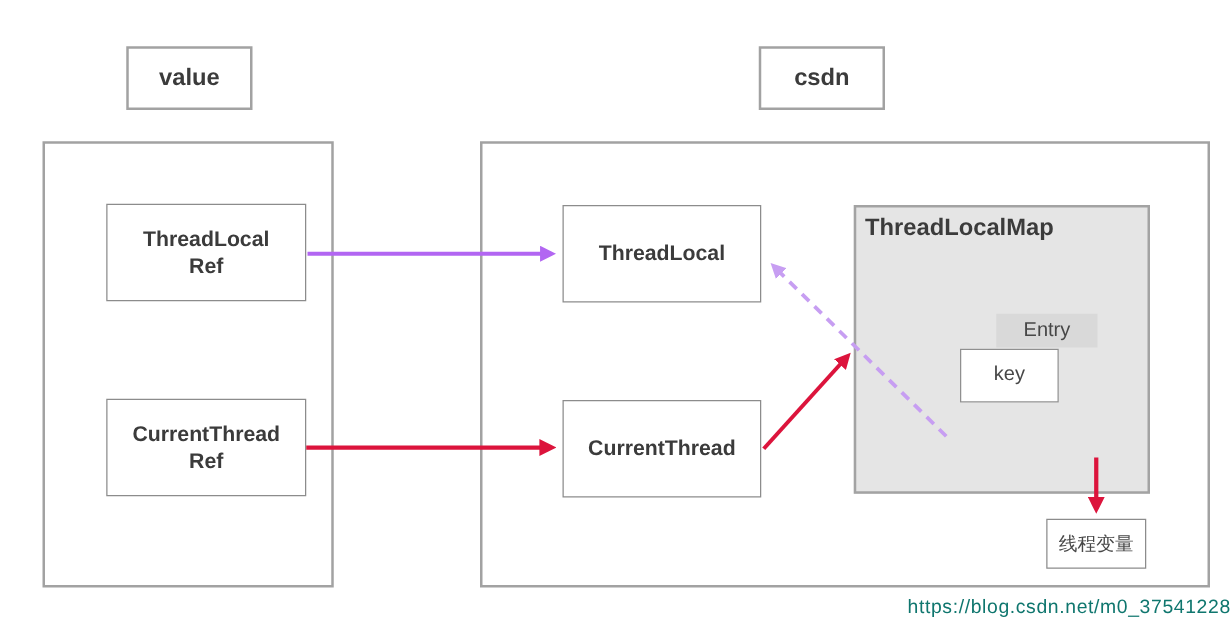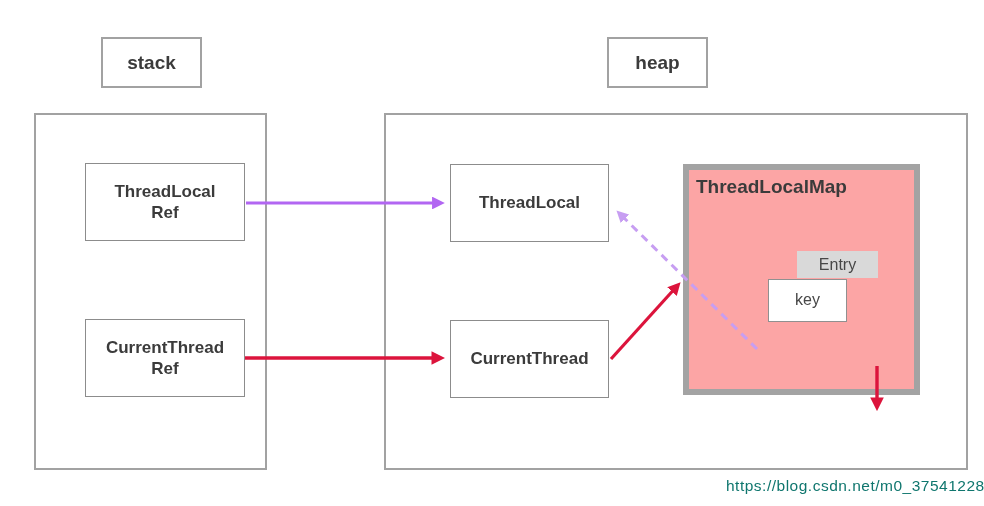--- a/index.html
+++ b/index.html
@@ -29,21 +29,21 @@
     font-size: 19px;
     color: #3b3b3b;
   }
   .node {
     border: 1px solid #8c8c8c;
     font-weight: bold;
     font-size: 17px;
     color: #3b3b3b;
     line-height: 1.25;
   }
-  .mapbox { border: 6px solid #a3a3a3; background: #fca5a5; }
+  .mapbox { border: 2px solid #a3a3a3; background: #e5e5e5; }
   .map-title {
     position: absolute;
     top: 6px;
     left: 7px;
     font-weight: bold;
     font-size: 19px;
     color: #3b3b3b;
   }
   .entry-tag {
     background: #d9d9d9;
@@ -95,24 +95,24 @@
 </style>
 </head>
 <body>
 
 <div class="canvas">
 
   <div class="abs region" style="left:34px; top:113px; width:233px; height:357px;"></div>
   <div class="abs region" style="left:384px; top:113px; width:584px; height:357px;"></div>
 
   <div class="box tag" style="left:101px; top:37px; width:101px; height:51px;">
-    <span>stack</span>
+    <span>value</span>
   </div>
   <div class="box tag" style="left:607px; top:37px; width:101px; height:51px;">
-    <span>heap</span>
+    <span>csdn</span>
   </div>
 
   <div class="box node" style="left:85px; top:163px; width:160px; height:78px;">
     <span>ThreadLocal</span>
     <span>Ref</span>
   </div>
   <div class="box node" style="left:85px; top:319px; width:160px; height:78px;">
     <span>CurrentThread</span>
     <span>Ref</span>
   </div>
@@ -130,20 +130,23 @@
 
   <div class="box entry-tag" style="left:797px; top:251px; width:81px; height:27px;">
     <span>Entry</span>
   </div>
   <div class="entry-table" style="left:756px; top:279px;padding-left:12px;">
     <div class="cell">
       <span>key</span>
     </div>
   </div>
 
+  <div class="box thread-var" style="left:837px; top:415px; width:80px; height:40px;">
+    <span>线程变量</span>
+  </div>
 
   <div class="watermark">https://blog.csdn.net/m0_37541228</div>
 
   <svg class="edges" width="984" height="506" viewBox="0 0 984 506">
     <defs>
       <marker id="ah-purple" viewBox="0 0 10 10" refX="7" refY="5" markerWidth="4" markerHeight="4" orient="auto" markerUnits="strokeWidth">
         <path d="M0,0 L10,5 L0,10 z" fill="#b266f2"></path>
       </marker>
       <marker id="ah-lpurple" viewBox="0 0 10 10" refX="7" refY="5" markerWidth="4" markerHeight="4" orient="auto" markerUnits="strokeWidth">
         <path d="M0,0 L10,5 L0,10 z" fill="#c79ef2"></path>

